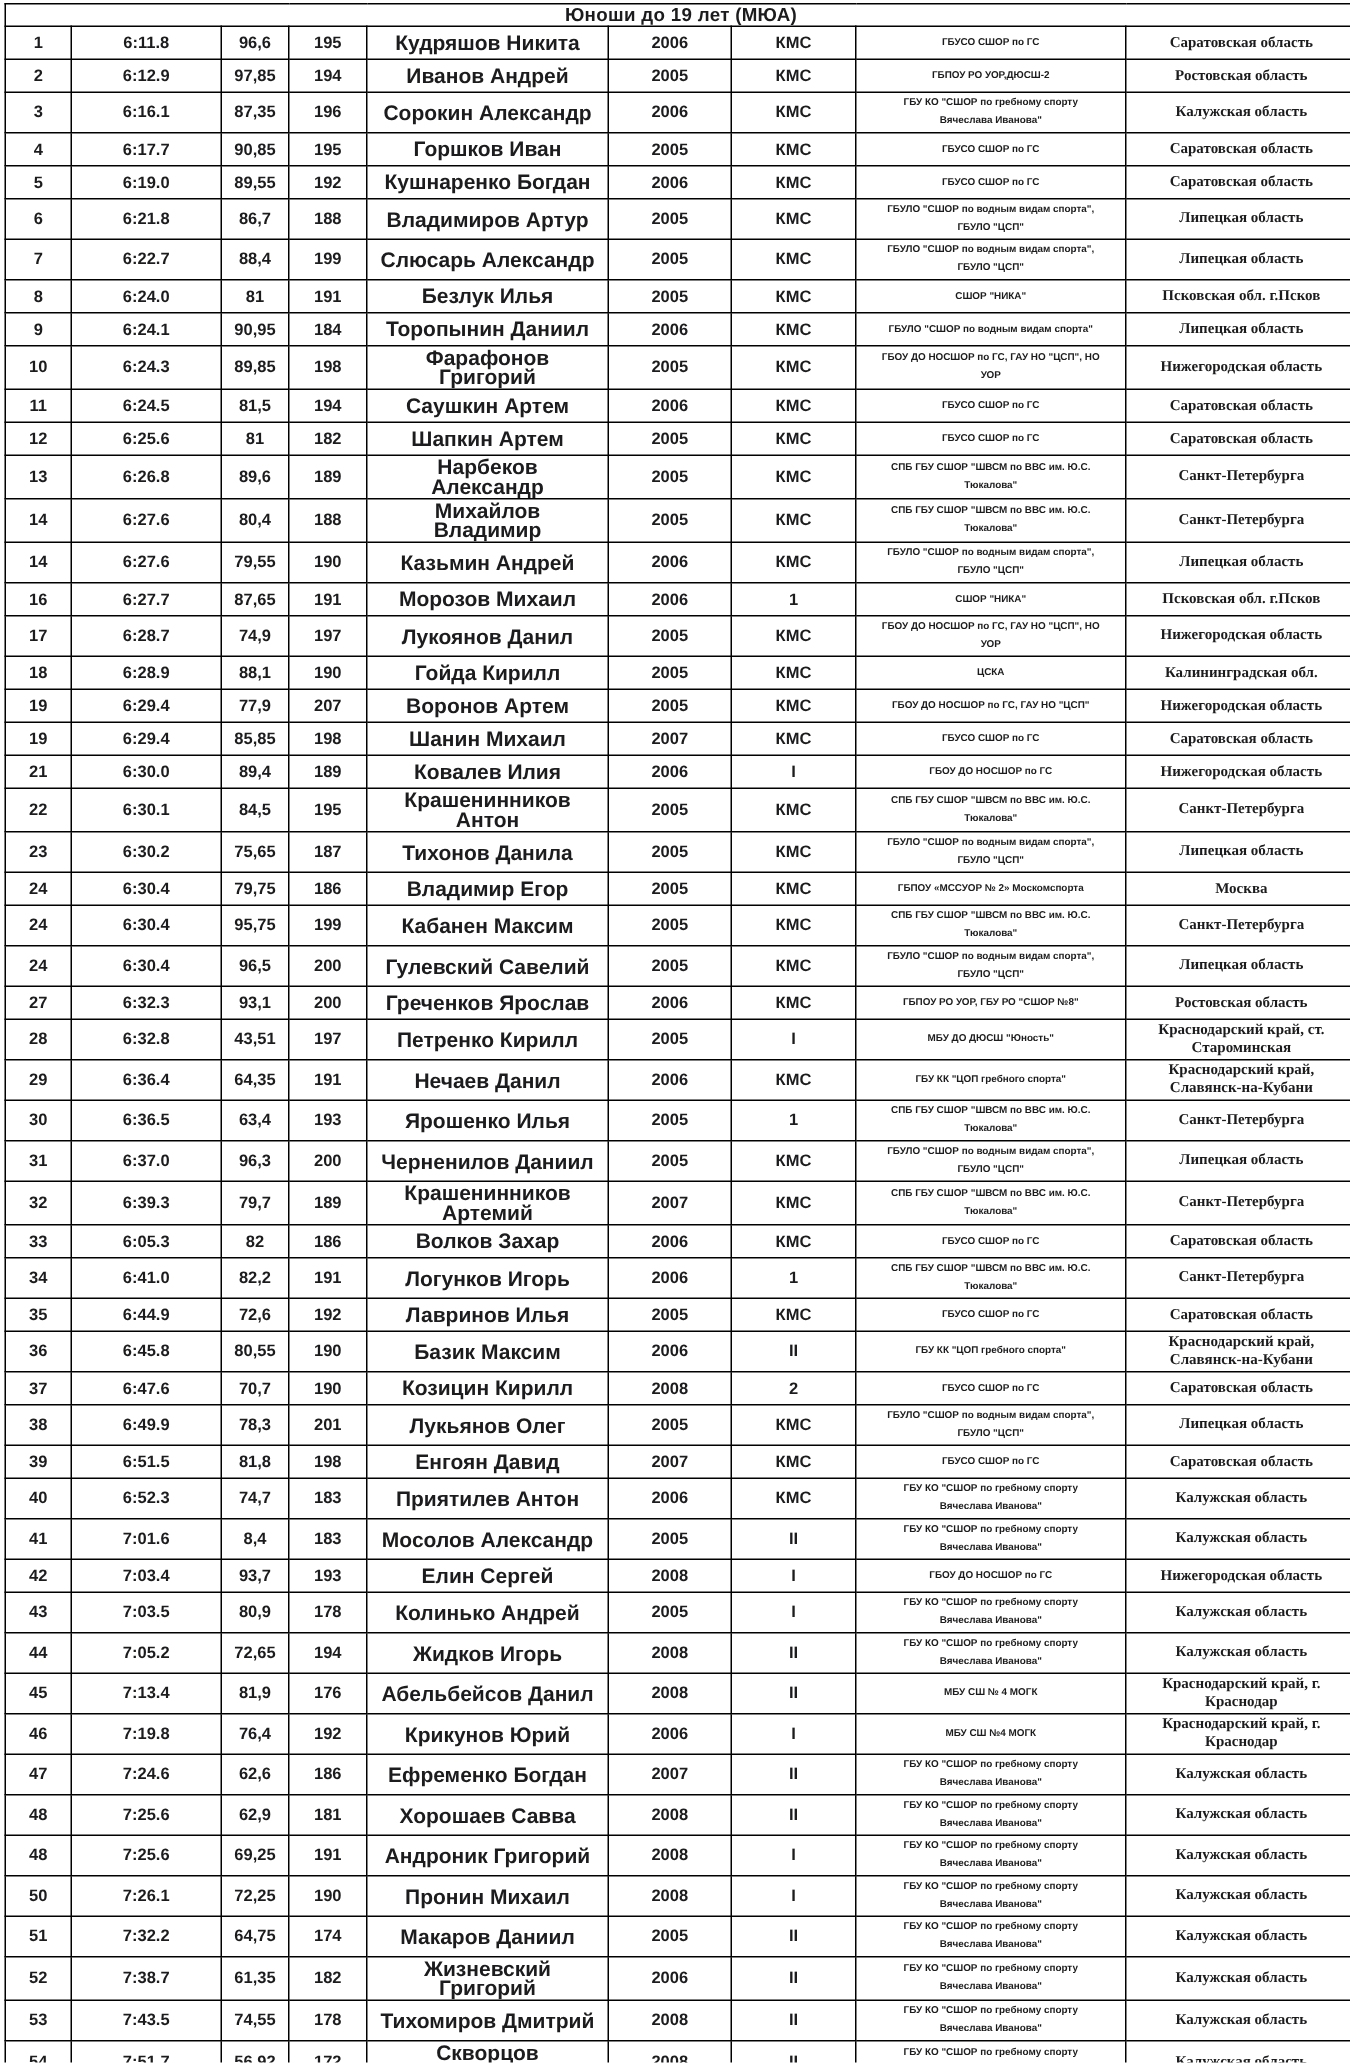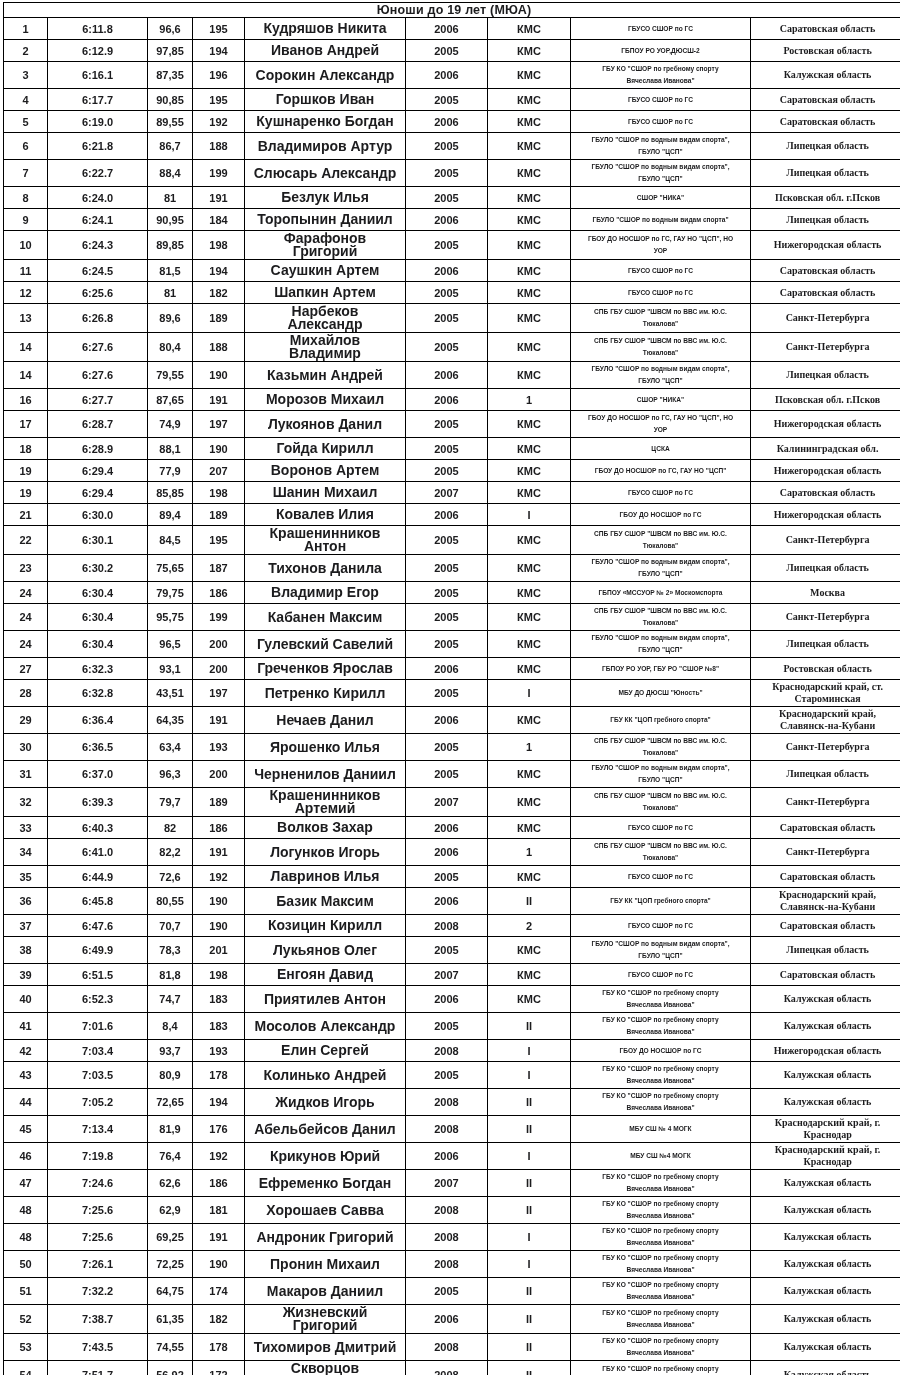--- a/index.html
+++ b/index.html
@@ -396,21 +396,21 @@
           <td class="col-weight">79,7</td>
           <td class="col-height">189</td>
           <td class="col-name">Крашенинников Артемий</td>
           <td class="col-year">2007</td>
           <td class="col-grade">КМС</td>
           <td class="col-club">СПБ ГБУ СШОР "ШВСМ по ВВС им. Ю.С. Тюкалова"</td>
           <td class="col-region">Санкт-Петербурга</td>
         </tr>
         <tr>
           <td class="col-rank">33</td>
-          <td class="col-time">6:40.3</td>
+          <td class="col-time">6:05.3</td>
           <td class="col-weight">82</td>
           <td class="col-height">186</td>
           <td class="col-name">Волков Захар</td>
           <td class="col-year">2006</td>
           <td class="col-grade">КМС</td>
           <td class="col-club">ГБУСО СШОР по ГС</td>
           <td class="col-region">Саратовская область</td>
         </tr>
         <tr>
           <td class="col-rank">34</td>

